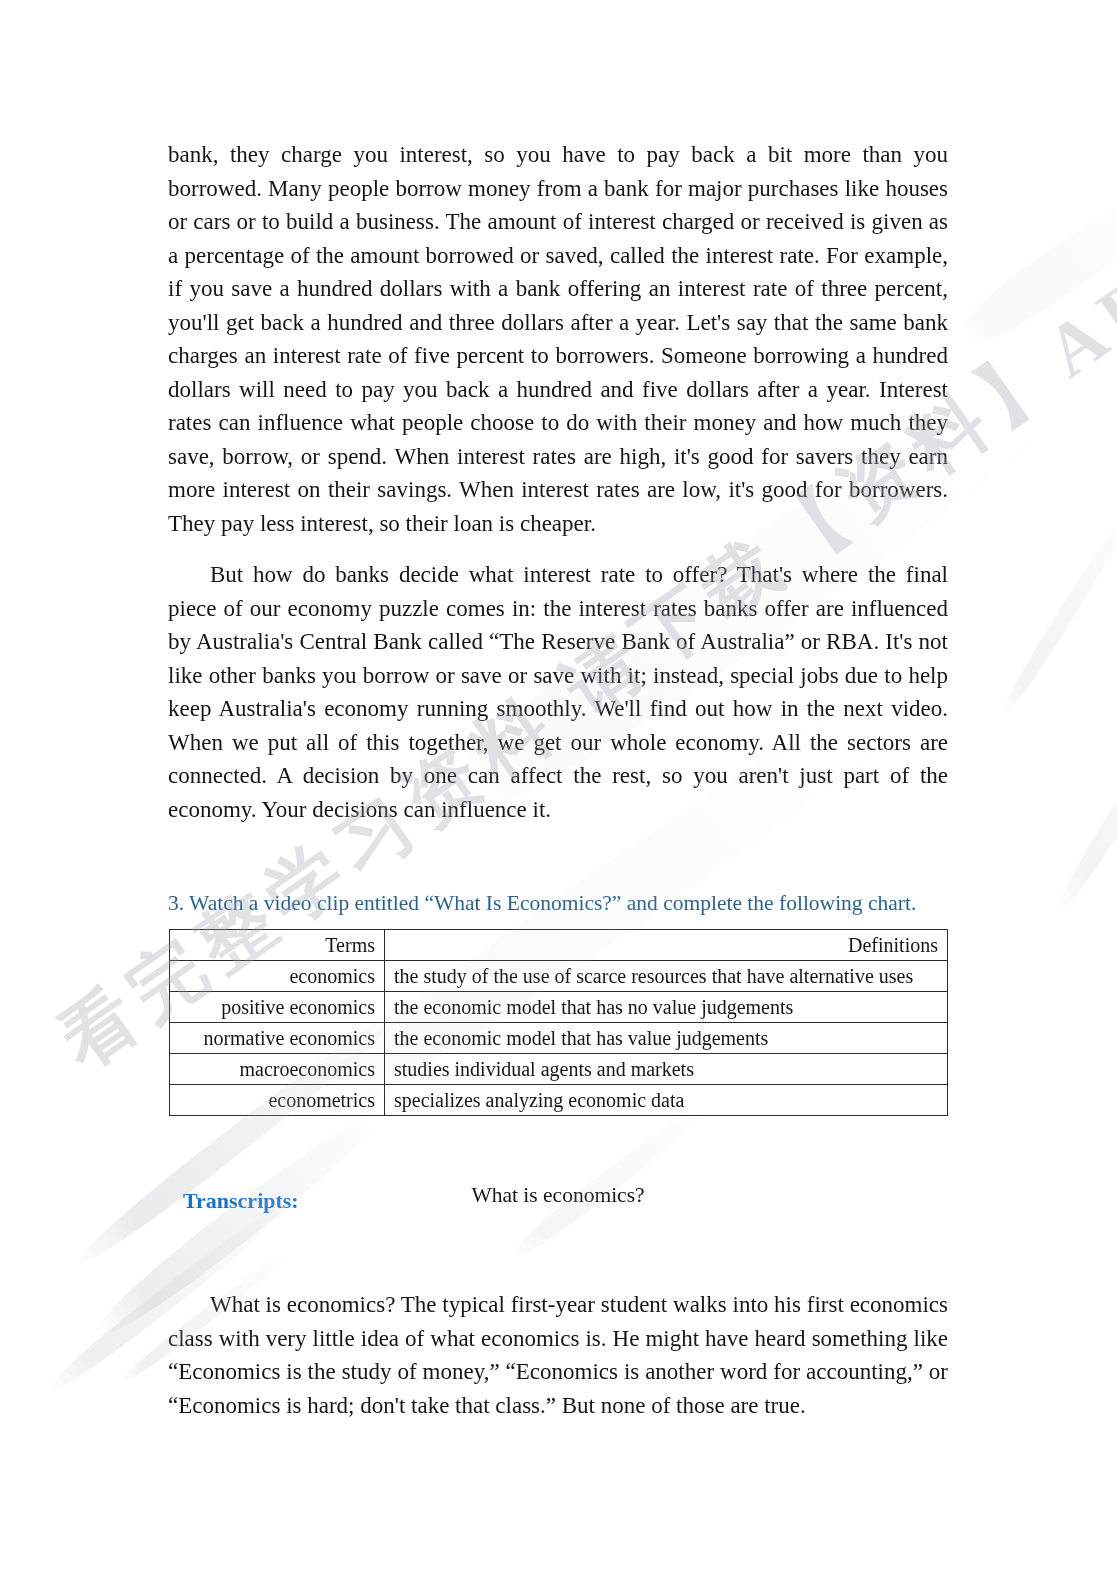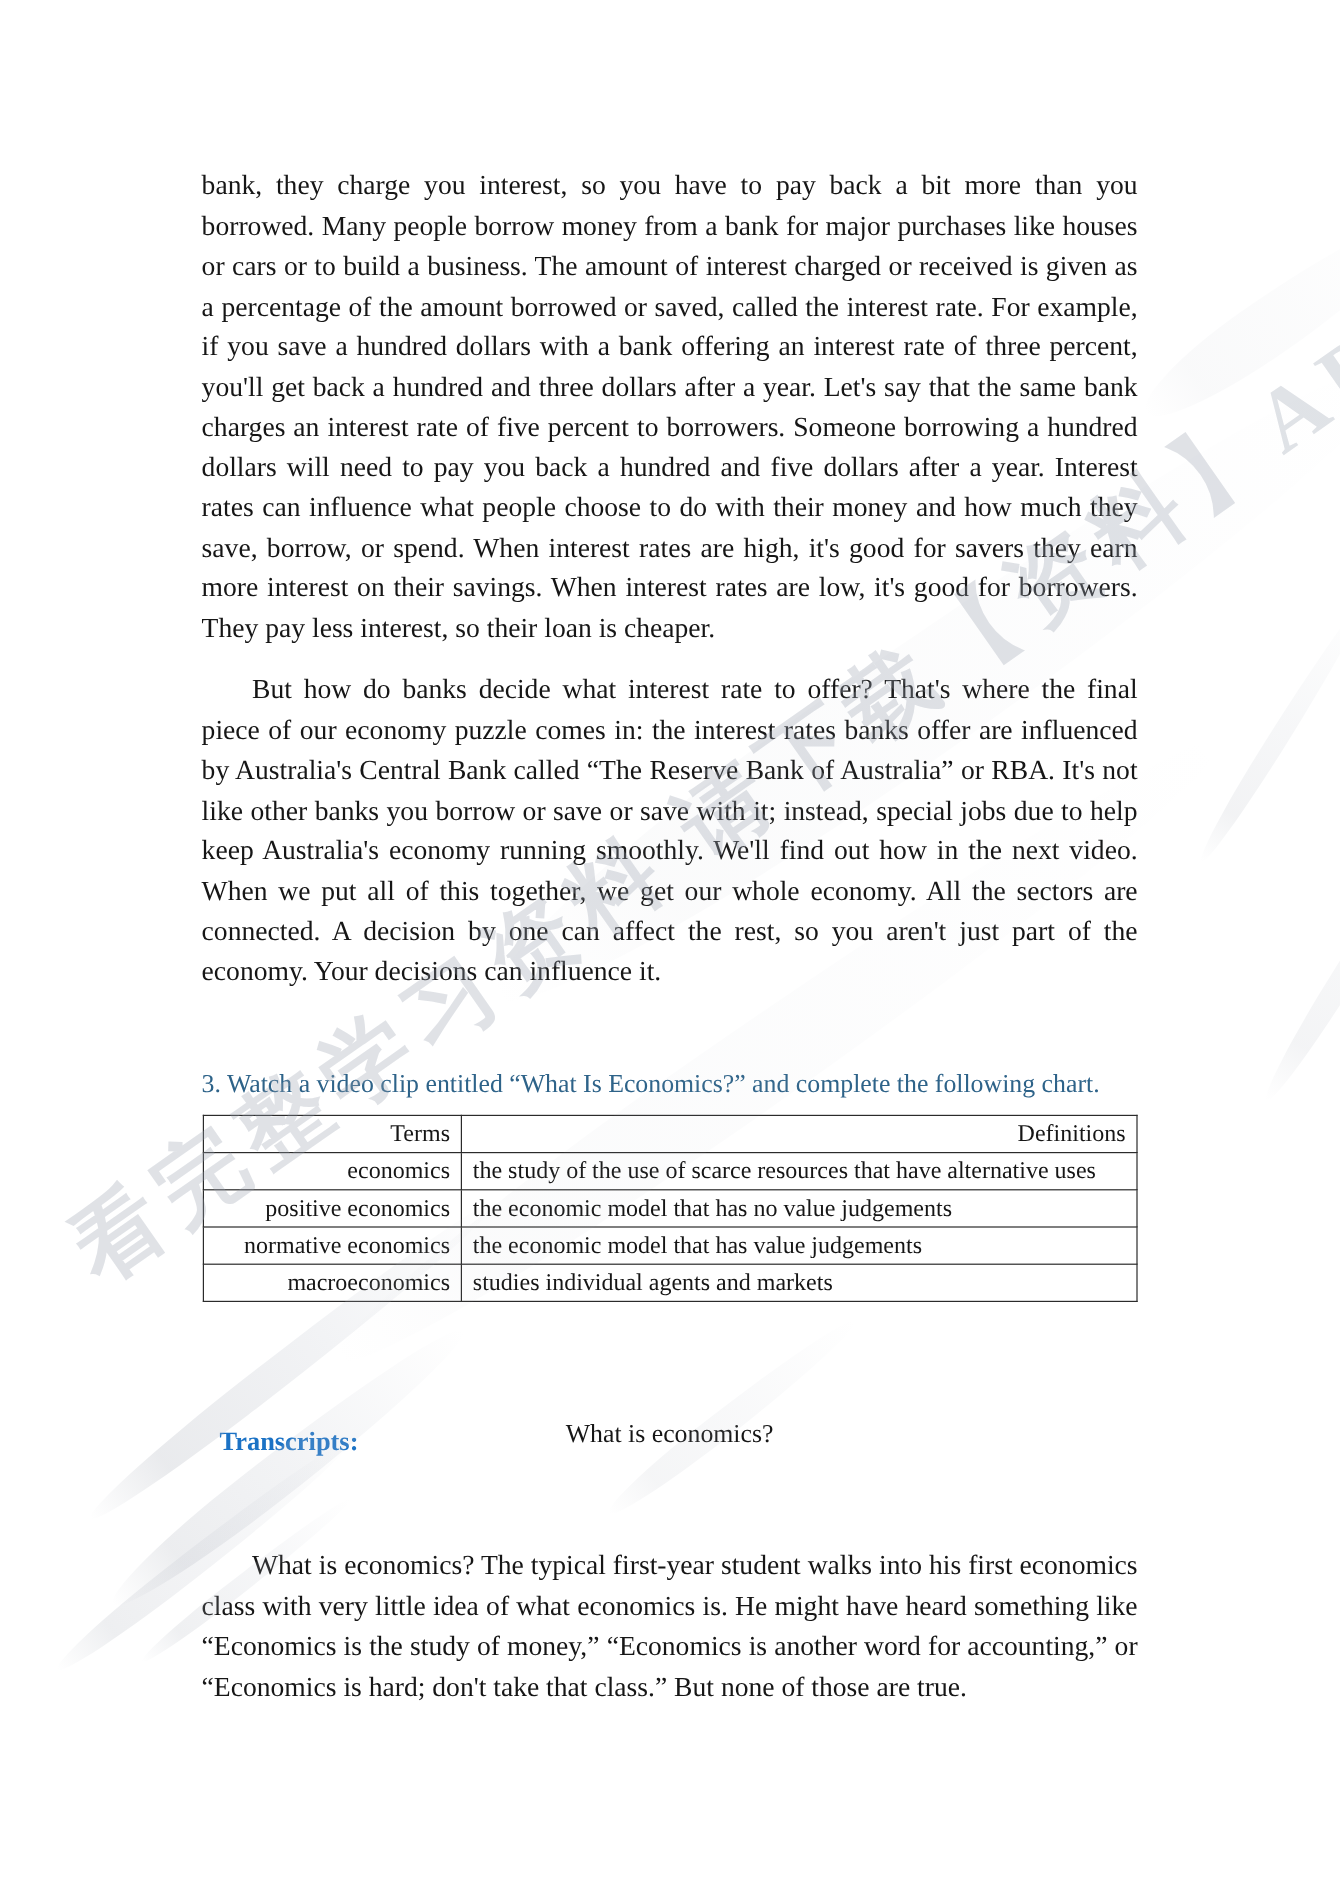--- a/index.html
+++ b/index.html
@@ -123,20 +123,24 @@
         <td class="def">the economic model that has no value judgements</td>
       </tr>
       <tr>
         <td class="term">normative economics</td>
         <td class="def">the economic model that has value judgements</td>
       </tr>
       <tr>
         <td class="term">macroeconomics</td>
         <td class="def">studies individual agents and markets</td>
       </tr>
+      <tr>
+        <td class="term">econometrics</td>
+        <td class="def">specializes analyzing economic data</td>
+      </tr>
     </tbody>
   </table>
 
   <p class="transcripts-heading">Transcripts:</p>
 
   <p class="transcript-title">What is economics?</p>
 
   <p class="para indent p3">What is economics? The typical first-year student walks into his first economics class with very little idea of what economics is. He might have heard something like “Economics is the study of money,” “Economics is another word for accounting,” or “Economics is hard; don't take that class.” But none of those are true.</p>
 
   <div class="watermark-layer">

